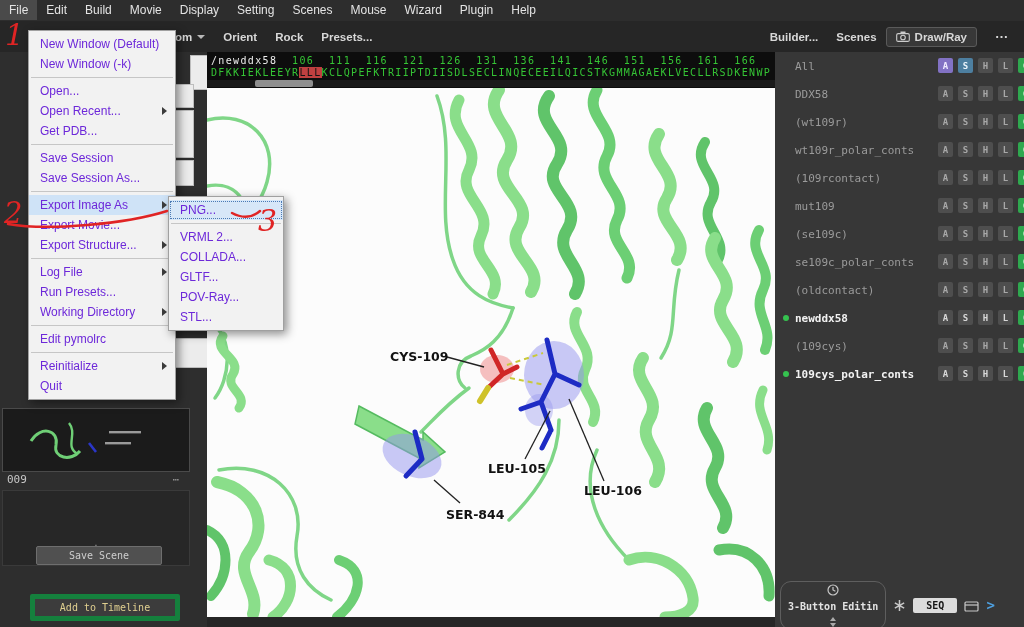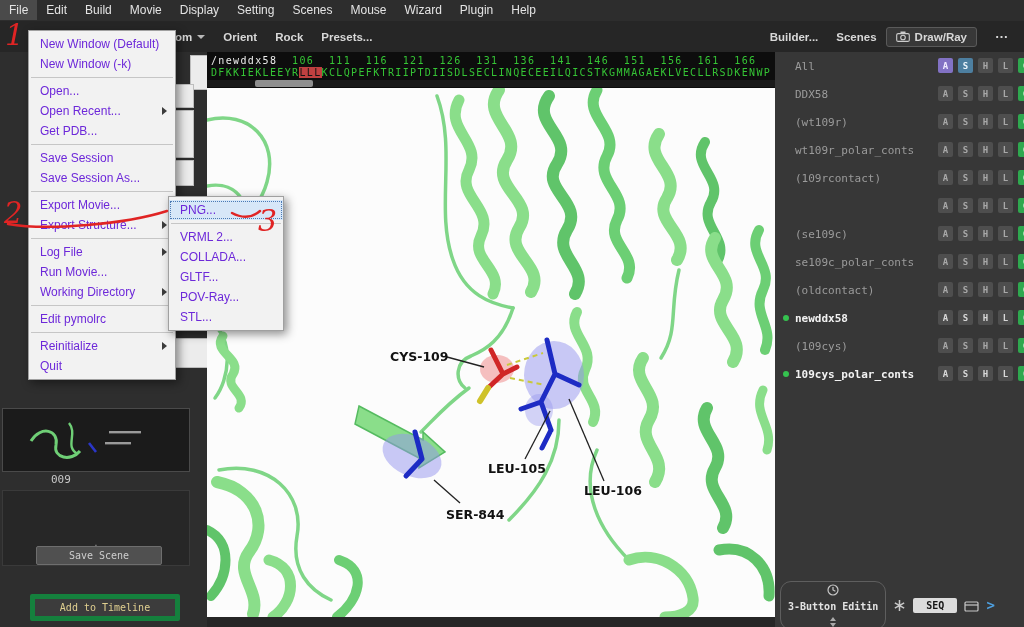--- a/index.html
+++ b/index.html
@@ -21,21 +21,21 @@
   .tb-spacer{flex:1;}
   .boxed{border:1px solid #5a5a5a;background:#383838;border-radius:3px;margin-right:8px;padding:3px 9px;}
   .tb-more{padding:4px 10px;margin-right:6px;font-size:13px;}
 
   
   .left-panel{position:absolute;top:52px;left:0;width:207px;height:575px;background:#2e2e2e;z-index:1;
               font-family:"DejaVu Sans Mono",monospace;}
   .frag{position:absolute;background:#ececec;border:1px solid #bdbdbd;}
   .thumb{position:absolute;left:2px;top:356px;width:186px;height:62px;background:#1b1b1b;border:1px solid #4a4a4a;}
   .scene-row{position:absolute;left:0;top:418px;width:190px;height:18px;display:flex;align-items:center;
-             color:#c8c8c8;font-size:11px;padding-left:44px;}
+             color:#c8c8c8;font-size:11px;}
   .scene-id{padding-left:7px;flex:1;}
   .scene-dots{padding-right:10px;color:#9a9a9a;letter-spacing:1px;}
   .plus-slot{position:absolute;left:2px;top:438px;width:186px;height:74px;background:#272727;border:1px solid #3a3a3a;
              display:flex;align-items:flex-end;justify-content:center;color:#7a7a7a;font-size:18px;}
   .plus-slot span{margin-bottom:6px;}
   .lp-btn{position:absolute;display:flex;align-items:center;justify-content:center;font-size:10px;
           border-radius:2px;}
   .save-scene{left:36px;top:494px;width:124px;height:17px;background:#505050;border:1px solid #6e6e6e;color:#cecece;}
   .add-timeline{left:30px;top:542px;width:140px;height:17px;background:#3c3c3c;border:5px solid #15803d;color:#e0d090;}
 
@@ -292,20 +292,21 @@
       <span class="ashlc">
           <span class="ob ob0">A</span>
           <span class="ob ob1">S</span>
           <span class="ob ob2">H</span>
           <span class="ob ob3">L</span>
           <span class="ob ob4">C</span>
         </span>
     </div>
     <div class="obj-row">
       <span class="obj-dot"></span>
+      <span class="obj-name">mut109</span>
       <span class="ashlc">
           <span class="ob ob0">A</span>
           <span class="ob ob1">S</span>
           <span class="ob ob2">H</span>
           <span class="ob ob3">L</span>
           <span class="ob ob4">C</span>
         </span>
     </div>
     <div class="obj-row">
       <span class="obj-dot"></span>
@@ -417,34 +418,38 @@
         <span>Get PDB...</span>
       </div>
     <div class="msep"></div>
     <div class="mi">
         <span>Save Session</span>
       </div>
     <div class="mi">
         <span>Save Session As...</span>
       </div>
     <div class="msep"></div>
+    <div class="mi hl">
+        <span>Export Image As</span>
+        <span class="mi-arrow"></span>
+      </div>
     <div class="mi">
         <span>Export Movie...</span>
       </div>
     <div class="mi">
         <span>Export Structure...</span>
         <span class="mi-arrow"></span>
       </div>
     <div class="msep"></div>
     <div class="mi">
         <span>Log File</span>
         <span class="mi-arrow"></span>
       </div>
     <div class="mi">
-        <span>Run Movie...</span>
+        <span>Run Presets...</span>
       </div>
     <div class="mi">
         <span>Working Directory</span>
         <span class="mi-arrow"></span>
       </div>
     <div class="msep"></div>
     <div class="mi">
         <span>Edit pymolrc</span>
       </div>
     <div class="msep"></div>

